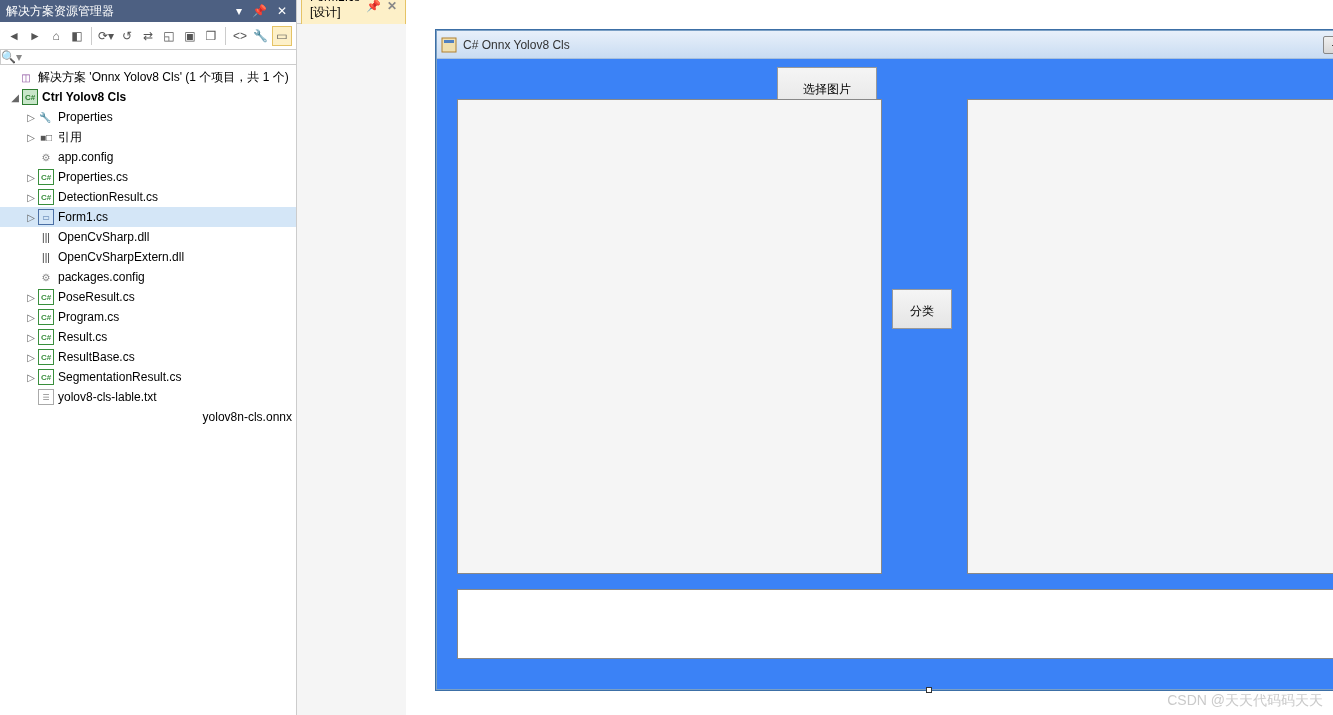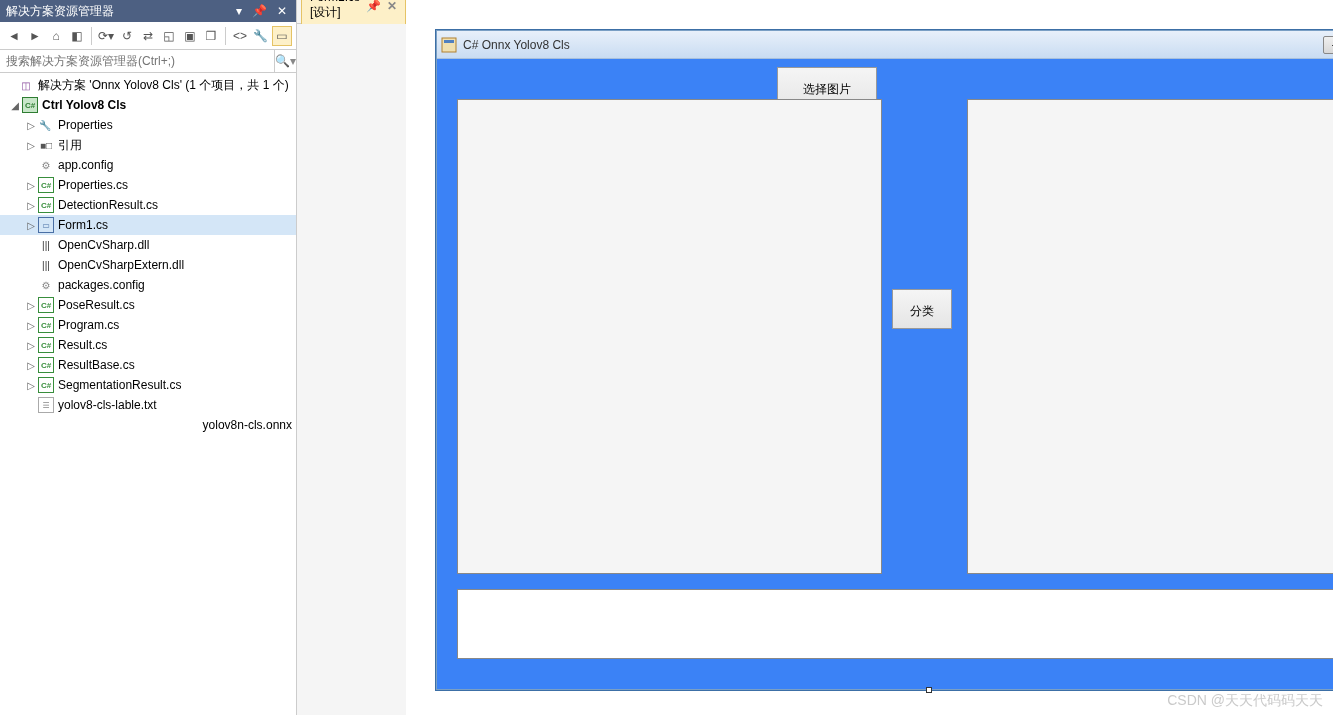--- a/index.html
+++ b/index.html
@@ -73,21 +73,20 @@
     <span class="toolbar-btn">⇄</span>
     <span class="toolbar-btn">◱</span>
     <span class="toolbar-btn">▣</span>
     <span class="toolbar-btn">❐</span>
     <span class="toolbar-sep"></span>
     <span class="toolbar-btn">&lt;&gt;</span>
     <span class="toolbar-btn">🔧</span>
     <span class="toolbar-btn active">▭</span>
   </div>
   <div class="search-box">
-    <input type="text" placeholder="搜索解决方案资源管理器(Ctrl+;)" style="">
     <span class="search-icon">🔍▾</span>
   </div>
   <div class="tree">
     <div class="tree-item" style="padding-left:4px">
       <span class="exp"></span>
       <span class="icon icon-sln">◫</span>
       <span>解决方案 'Onnx Yolov8 Cls' (1 个项目，共 1 个)</span>
     </div>
     <div class="tree-item" style="padding-left:8px">
       <span class="exp">◢</span>

